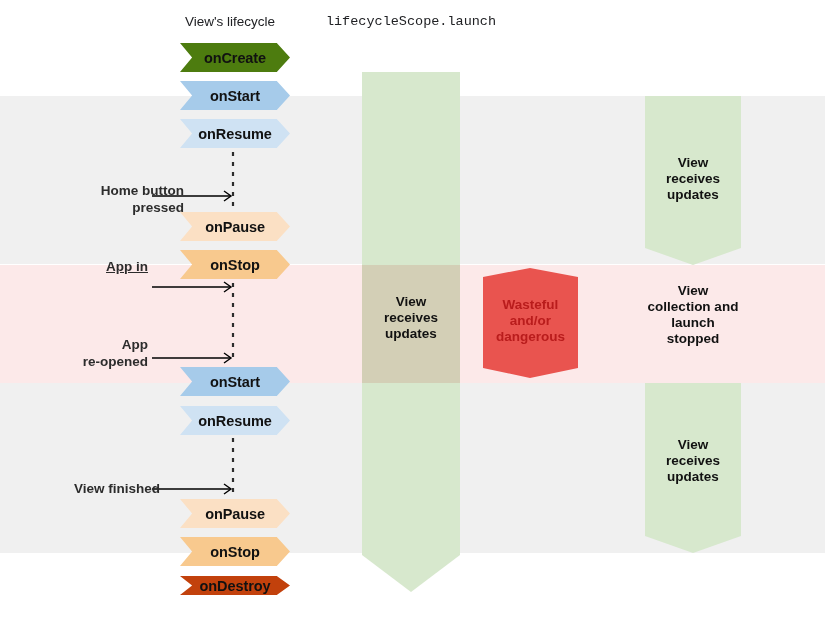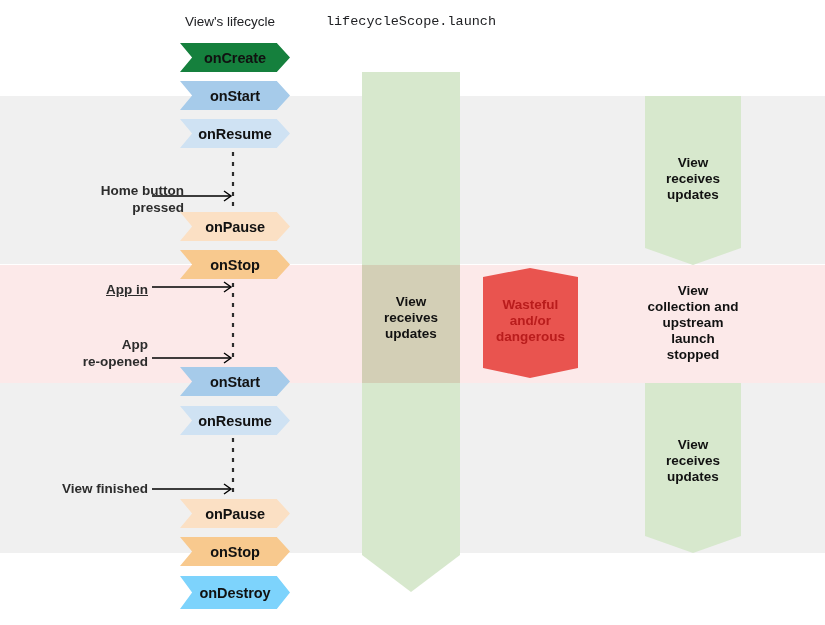--- a/index.html
+++ b/index.html
@@ -70,21 +70,21 @@
       <polyline points="224,191 231,196 224,201"></polyline>
       <polyline points="224,282 231,287 224,292"></polyline>
       <polyline points="224,353 231,358 224,363"></polyline>
       <polyline points="224,484 231,489 224,494"></polyline>
     </g>
   </svg>
 
   <div class="hdr hdr-sans" style="left:155px;top:14px;width:150px;">View's lifecycle</div>
   <div class="hdr hdr-mono" style="left:311px;top:14px;width:200px;">lifecycleScope.launch</div>
 
-  <div class="chev" style="left:180px;top:43px;width:110px;height:29px;background:#15803d;">
+  <div class="chev" style="left:180px;top:43px;width:110px;height:29px;background:#4d7c0f;">
       <span>onCreate</span>
     </div>
   <div class="chev" style="left:180px;top:81px;width:110px;height:29px;background:#a6cbea;">
       <span>onStart</span>
     </div>
   <div class="chev" style="left:180px;top:119px;width:110px;height:29px;background:#cfe2f3;">
       <span>onResume</span>
     </div>
   <div class="chev" style="left:180px;top:212px;width:110px;height:29px;background:#fbe0c4;">
       <span>onPause</span>
@@ -97,36 +97,36 @@
     </div>
   <div class="chev" style="left:180px;top:406px;width:110px;height:29px;background:#cfe2f3;">
       <span>onResume</span>
     </div>
   <div class="chev" style="left:180px;top:499px;width:110px;height:29px;background:#fbe0c4;">
       <span>onPause</span>
     </div>
   <div class="chev" style="left:180px;top:537px;width:110px;height:29px;background:#f8c98e;">
       <span>onStop</span>
     </div>
-  <div class="chev" style="left:180px;top:576px;width:110px;height:33px;background:#7dd3fc;">
+  <div class="chev" style="left:180px;top:576px;width:110px;height:19px;background:#c2410c;">
       <span>onDestroy</span>
     </div>
 
   <div class="evlabel" style="left:0px;top:182px;width:148px;padding-left:36px;">
     <div>Home button</div>
     <div>pressed</div>
   </div>
-  <div class="evlabel" style="left:0px;top:281px;width:148px;text-decoration:underline;">
+  <div class="evlabel" style="left:0px;top:258px;width:148px;text-decoration:underline;">
     <div>App in</div>
   </div>
   <div class="evlabel" style="left:0px;top:336px;width:148px;">
     <div>App</div>
     <div>re-opened</div>
   </div>
-  <div class="evlabel" style="left:0px;top:480px;width:148px;">
+  <div class="evlabel" style="left:12px;top:480px;width:148px;">
     <div>View finished</div>
   </div>
 
   <div class="boxtext" style="left:362px;top:294px;width:98px;">
     <div>View</div>
     <div>receives</div>
     <div>updates</div>
   </div>
 
   <div class="boxtext" style="left:483px;top:297px;width:95px;color:#b91c1c;">
@@ -137,21 +137,20 @@
 
   <div class="boxtext" style="left:645px;top:155px;width:96px;">
     <div>View</div>
     <div>receives</div>
     <div>updates</div>
   </div>
 
   <div class="boxtext" style="left:617px;top:283px;width:152px;">
     <div>View</div>
     <div>collection and</div>
-    <div>upstream</div>
     <div>launch</div>
     <div>stopped</div>
   </div>
 
   <div class="boxtext" style="left:645px;top:437px;width:96px;">
     <div>View</div>
     <div>receives</div>
     <div>updates</div>
   </div>
 

